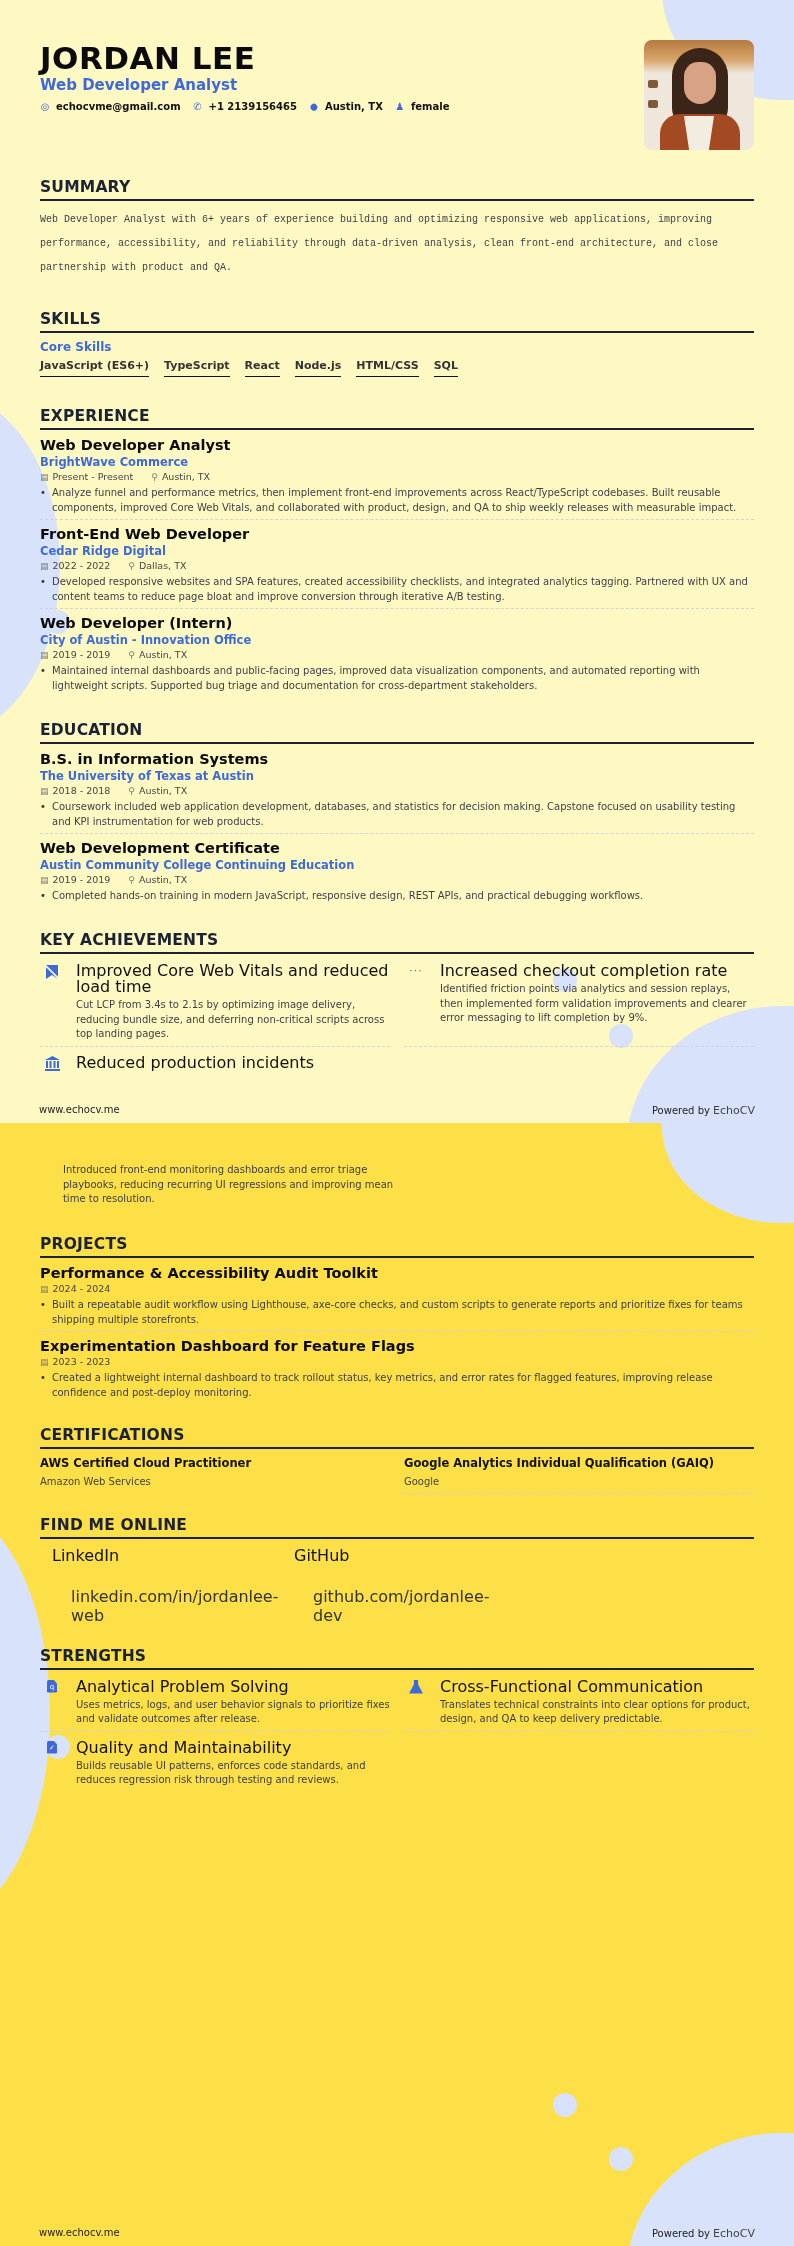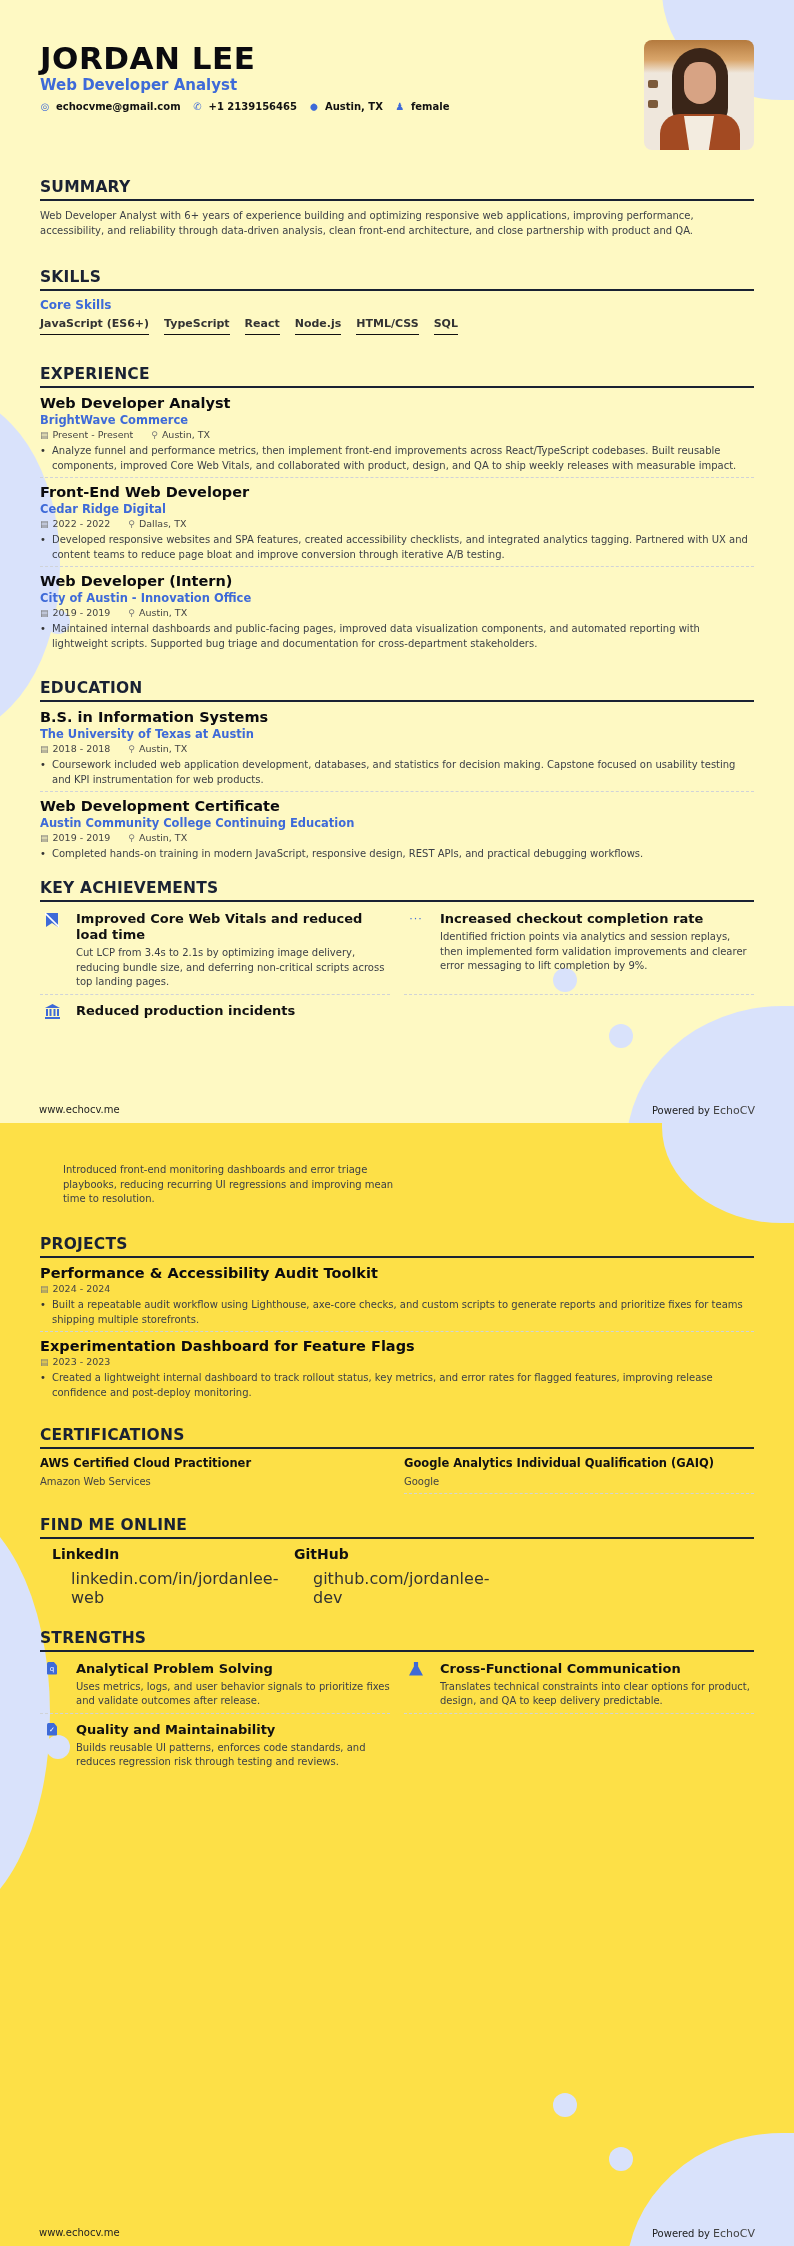--- a/index.html
+++ b/index.html
@@ -24,55 +24,55 @@
   .photo .hair { position: absolute; left: 28px; top: 8px; width: 56px; height: 80px; border-radius: 28px 28px 20px 20px; background: #3a2518; }
   .photo .face { position: absolute; left: 40px; top: 22px; width: 32px; height: 42px; border-radius: 16px 16px 18px 18px; background: #d7a384; }
   .photo .jacket { position: absolute; left: 16px; top: 74px; width: 80px; height: 40px; border-radius: 20px 20px 0 0; background: #a34a22; }
   .photo .shirt { position: absolute; left: 40px; top: 76px; width: 30px; height: 40px; background: #f3ece0; clip-path: polygon(0 0,100% 0,80% 100%,20% 100%); }
   .photo .plant1 { position: absolute; left: 4px; top: 40px; width: 10px; height: 8px; background: #7c5a3a; border-radius: 2px; }
   .photo .plant2 { position: absolute; left: 4px; top: 60px; width: 10px; height: 8px; background: #7c5a3a; border-radius: 2px; }
 
   
   .section { margin-top: 14px; }
   .sec-title { font-family: "DejaVu Sans", sans-serif; font-weight: 800; font-size: 15.5px; color: #1a2233; letter-spacing: 0.2px; padding-bottom: 3px; border-bottom: 2.5px solid #1a2233; margin-bottom: 7px; }
-  .para { font-size: 10px; line-height: 15px; color: #3b3f46; }
+  .para { font-size: 10px; line-height: 24px; color: #3b3f46; font-family: Liberation Mono, monospace; }
 
   .skills-group { font-weight: 700; font-size: 12px; color: #3e6ad8; margin-bottom: 5px; }
   .skills { display: flex; gap: 15px; }
   .skill { font-size: 11px; font-weight: 700; color: #333; padding-bottom: 4px; border-bottom: 1.5px solid #111; }
 
   .entry { padding-bottom: 4px; margin-bottom: 6px; border-bottom: 1px dashed #d0d3d8; }
   .entry.last { border-bottom: none; }
   .e-title { font-weight: 800; font-size: 14.5px; color: #0b0b0f; margin-bottom: 2px; }
   .e-org { font-weight: 700; font-size: 11.5px; color: #3e6ad8; margin-bottom: 2px; }
   .e-meta { display: flex; gap: 18px; font-size: 9.5px; color: #444; margin-bottom: 3px; align-items: center; }
   .e-meta span.ic { color: #777; margin-right: 4px; font-size: 9px; }
   .bullet { display: flex; gap: 6px; font-size: 10px; line-height: 15px; color: #3b3f46; }
   .bullet .dot { width: 6px; flex-shrink: 0; color: #333; }
 
   
   .grid2 { display: grid; grid-template-columns: 1fr 1fr; column-gap: 14px; }
   .ach { display: flex; gap: 12px; padding: 2px 0 4px 0; border-bottom: 1px dashed #d0d3d8; margin-bottom: 6px; }
   .ach.nob { border-bottom: none; }
   .ach-icon { width: 24px; flex-shrink: 0; color: #3e6ad8; font-size: 14px; text-align: center; padding-top: 1px; }
-  .ach-title { font-weight: 700; font-size: 13px; color: #111; line-height: 16px; margin-bottom: 3px; }
+  .ach-title { font-weight: 400; font-size: 16px; color: #111; line-height: 16px; margin-bottom: 3px; }
   .ach-desc { font-size: 10px; line-height: 14.5px; color: #3b3f46; }
 
   .footer { position: absolute; left: 0; right: 0; display: flex; justify-content: space-between; padding: 0 39px; font-size: 10px; color: #222; z-index: 2; }
   .footer .pb { font-size: 10px; }
   .footer .brand { font-size: 11px; color: #444; margin-top: 45px; }
 
   .cert-title { font-weight: 800; font-size: 11.5px; color: #111; margin-bottom: 6px; }
   .cert-issuer { font-size: 10px; color: #444; }
   .cert { padding-bottom: 6px; }
   .cert.dash { border-bottom: 1px dashed #d0d3d8; }
 
   .online { display: flex; gap: 40px; }
   .online-item { display: flex; gap: 12px; width: 202px; }
-  .online-title { font-weight: 700; font-size: 14px; color: #111; margin-bottom: 7px; }
+  .online-title { font-weight: 400; font-size: 16px; color: #111; margin-bottom: 22px; }
   .online-url { font-size: 16px; color: #333; padding-left: 19px; }
 
   .ic-doc { display: inline-block; width: 10px; height: 13px; background: #3e6ad8; border-radius: 1.5px; position: relative; clip-path: polygon(0 0, 65% 0, 100% 30%, 100% 100%, 0 100%); }
   .ic-doc::after { content: attr(data-glyph); position: absolute; left: 0; right: 0; top: 3px; font-size: 7px; color: #fff; text-align: center; }
   .ic-pie { display: inline-block; width: 13px; height: 13px; border-radius: 50%; background: conic-gradient(#fff 0 25%, #3e6ad8 25% 100%); }
   .ic-flask { display: inline-block; width: 14px; height: 14px; background: #3e6ad8; clip-path: polygon(35% 0,65% 0,65% 35%,100% 100%,0 100%,35% 35%); }
 </style>
 </head>
 <body>
 
@@ -202,21 +202,21 @@
           <span><span class="ic">▤</span><span>2019 - 2019</span></span>
           <span><span class="ic">⚲</span><span>Austin, TX</span></span>
         </div>
         <div class="bullet">
             <span class="dot">•</span>
             <span>Completed hands-on training in modern JavaScript, responsive design, REST APIs, and practical debugging workflows.</span>
           </div>
       </div>
     </div>
 
-    <div class="section" style="margin-top:14px;">
+    <div class="section" style="margin-top:24px;">
       <div class="sec-title">KEY ACHIEVEMENTS</div>
       <div class="grid2">
         <div class="ach">
           <div class="ach-icon">
             <svg width="14" height="16" viewBox="0 0 14 16">
                 <path d="M1 1h12v14l-6-4-6 4z" fill="#3e6ad8"></path>
                 <line x1="0" y1="1" x2="14" y2="15" stroke="#fff" stroke-width="1.6"></line>
               </svg>
           </div>
           <div>

